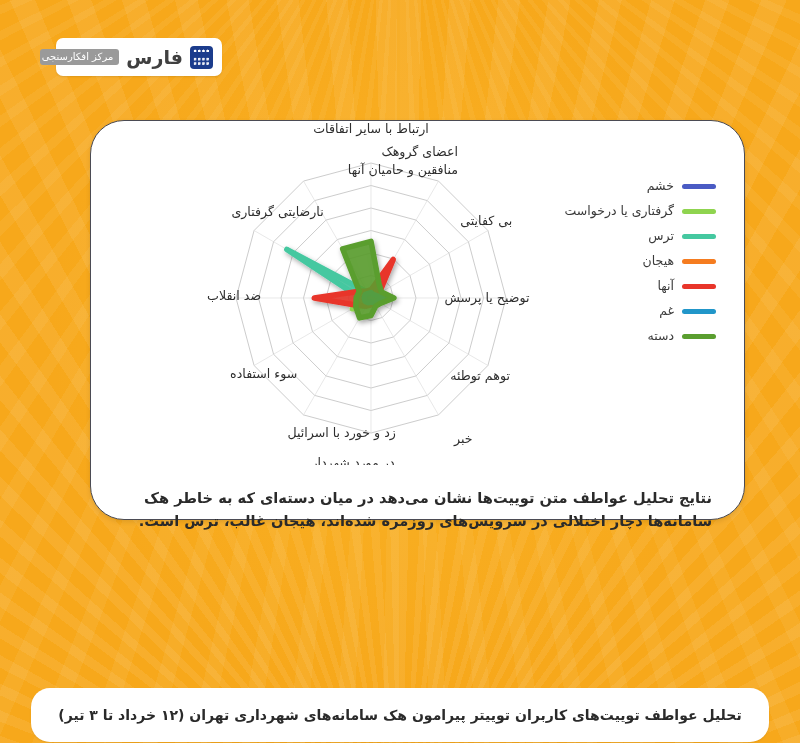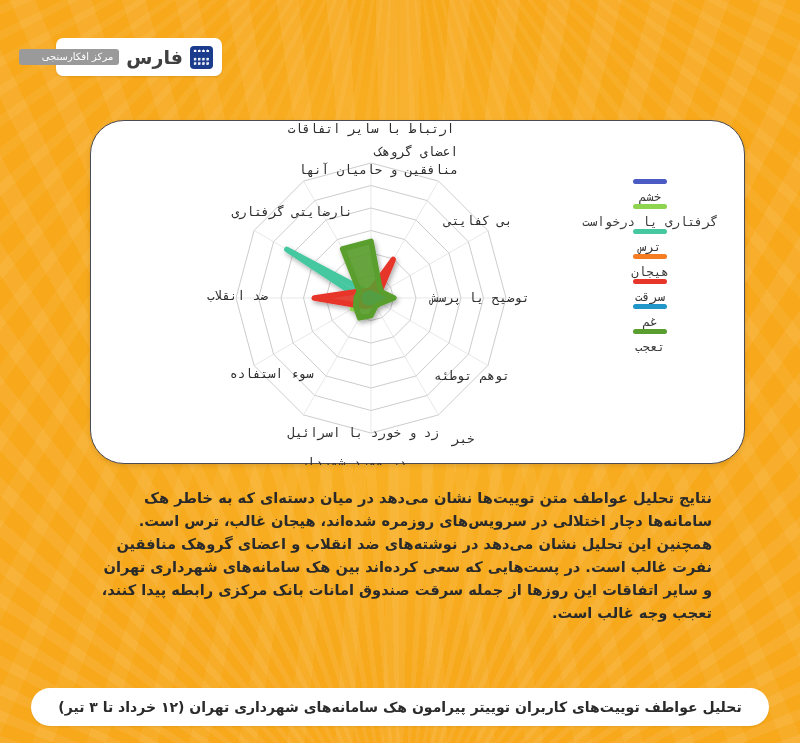--- a/index.html
+++ b/index.html
@@ -84,56 +84,55 @@
     color: #404040;
     line-height: 1;
     letter-spacing: -0.5px;
     white-space: nowrap;
   }
   .logo-sub {
     font-size: 10px;
     color: #FFFFFF;
     background: #9A9A9A;
     border-radius: 3px;
-    padding: 2px 6px 3px 23px;
+    padding: 2px 6px 3px 2px;
     white-space: nowrap;
     line-height: 1.1;
   }
 
   
   .card {
     position: absolute;
     left: 90px; top: 120px;
-    width: 655px; height: 344px;
+    width: 655px; height: 400px;
     background: #FFFFFF;
     border: 1.4px solid #4B4B53;
     border-radius: 34px;
     box-shadow: 0 2px 5px rgba(0,0,0,0.10);
-    font-family: Liberation Mono, monospace;
   }
 
   .chart-area {
     position: absolute;
     left: 0; top: 0;
     width: 530px; height: 344px;
   }
   svg.radar { display: block; }
 
   
   .legend {
     position: absolute;
     right: 28px; top: 58px;
     width: 132px;
     display: flex;
     flex-direction: column;
     gap: 10px;
   }
   .legend-row {
     display: flex;
-    flex-direction: column;
+    flex-direction: row;
     align-items: center;
     justify-content: flex-start;
     gap: 8px;
     height: 15px;
   }
   .legend-label {
     font-size: 12.5px;
     color: #3A3A3A;
     white-space: nowrap;
     line-height: 1;
@@ -155,21 +154,21 @@
     font-size: 14.6px;
     line-height: 1.58;
     font-weight: 700;
   }
   .body-copy p { margin: 0; }
 
   
   .footer-bar {
     position: absolute;
     left: 31px; top: 688px;
-    width: 738px; height: 38px;
+    width: 738px; height: 54px;
     background: #FFFFFF;
     border-radius: 19px;
     display: flex;
     align-items: center;
     justify-content: center;
     box-shadow: 0 1px 2px rgba(0,0,0,0.08);
   }
   .footer-text {
     font-size: 14px;
     font-weight: 700;
@@ -259,33 +258,32 @@
       <div class="legend-row">
         <span class="legend-swatch" style="background: rgb(69, 200, 160);"></span>
         <span class="legend-label">ترس</span>
       </div>
       <div class="legend-row">
         <span class="legend-swatch" style="background: rgb(245, 124, 32);"></span>
         <span class="legend-label">هیجان</span>
       </div>
       <div class="legend-row">
         <span class="legend-swatch" style="background: rgb(232, 53, 42);"></span>
-        <span class="legend-label">سرقت</span>
+        <span class="legend-label">آنها</span>
       </div>
       <div class="legend-row">
         <span class="legend-swatch" style="background: rgb(33, 150, 201);"></span>
         <span class="legend-label">غم</span>
       </div>
       <div class="legend-row">
         <span class="legend-swatch" style="background: rgb(90, 158, 47);"></span>
-        <span class="legend-label">تعجب</span>
+        <span class="legend-label">دسته</span>
       </div>
     </div>
 </div>
 
 <div class="body-copy">
   <p>نتایج تحلیل عواطف متن توییت‌ها نشان می‌دهد در میان دسته‌ای که به خاطر هک سامانه‌ها دچار اختلالی در سرویس‌های روزمره شده‌اند، هیجان غالب، ترس است.</p>
-  <p>همچنین این تحلیل نشان می‌دهد در نوشته‌های ضد انقلاب و اعضای گروهک منافقین نفرت غالب است. در پست‌هایی که سعی کرده‌اند بین هک سامانه‌های شهرداری تهران و سایر اتفاقات این روزها از جمله سرقت صندوق امانات بانک مرکزی رابطه پیدا کنند، تعجب وجه غالب است.</p>
 </div>
 
 <div class="footer-bar">
   <div class="footer-text">تحلیل عواطف توییت‌های کاربران توییتر پیرامون هک سامانه‌های شهرداری تهران  (۱۲ خرداد تا ۳ تیر)</div>
 </div>
 
 </body></html>

